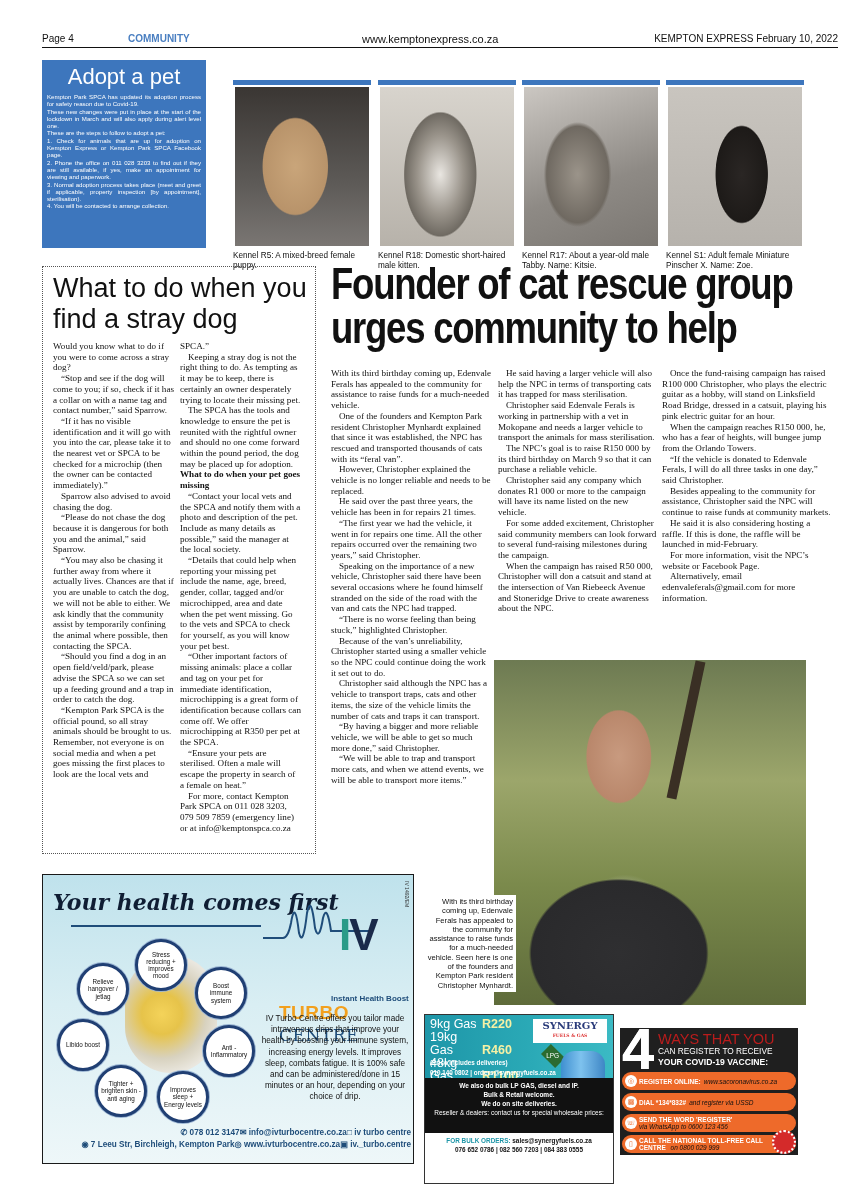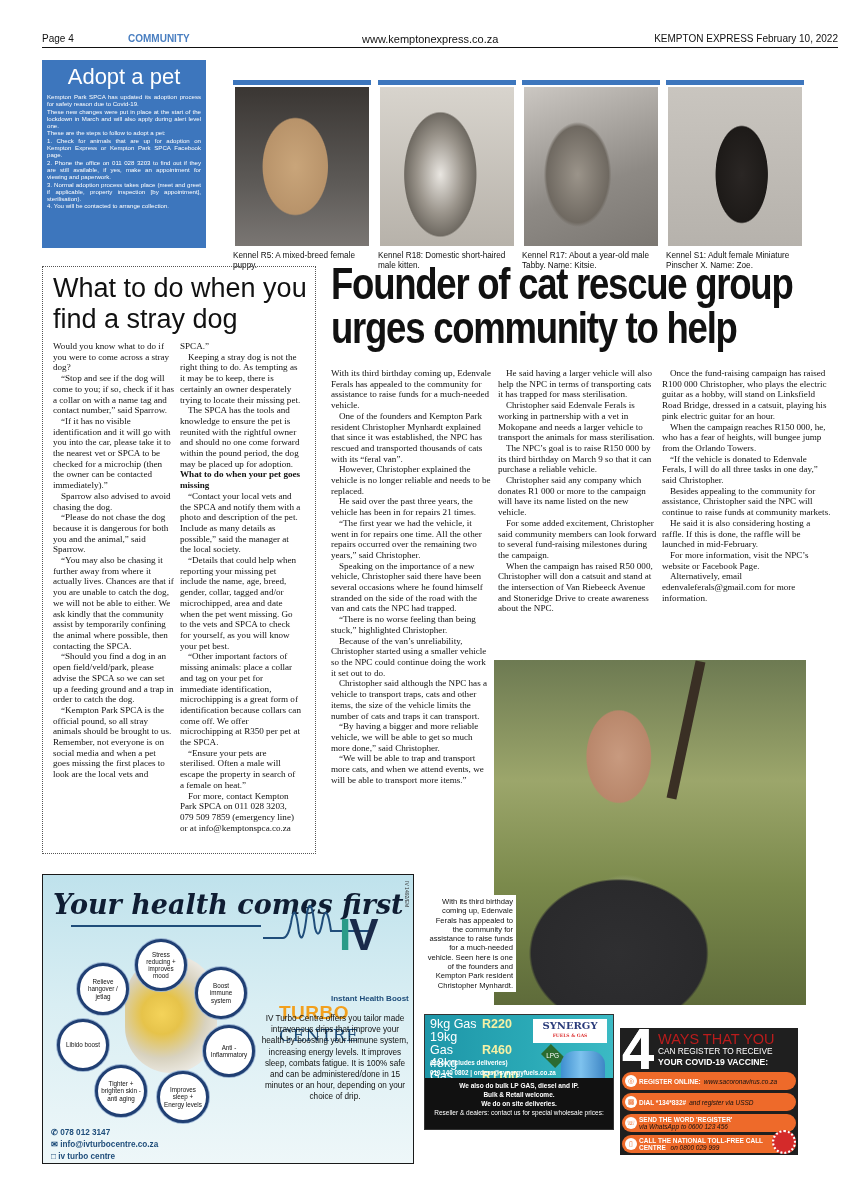--- a/index.html
+++ b/index.html
@@ -53,39 +53,39 @@
     background:
       radial-gradient(ellipse 17% 22% at 40% 28%, #c89a7f 0%, #b9876b 60%, transparent 62%),
       radial-gradient(ellipse 40% 30% at 40% 85%, #2f2f31 0%, #2a2a2c 70%, transparent 72%),
       radial-gradient(ellipse 18% 14% at 42% 72%, #d6d8da 0%, transparent 70%),
       linear-gradient(180deg, #6d7a52 0%, #9ca66b 35%, #7b8a4c 65%, #5e6b3a 100%); }
   .main-photo .tree { position: absolute; left: 60%; top: 0; width: 10px; height: 140px; background: #3a2f24; transform: rotate(12deg); }
   .photo-caption { position: absolute; left: 424px; top: 895px; width: 92px; background: #fff; font-family: "Liberation Sans", sans-serif; font-size: 7.6px; line-height: 9.3px; text-align: right; padding: 2px 3px 2px 0; }
 
   
   .iv-ad { position: absolute; left: 42px; top: 874px; width: 372px; height: 290px; border: 1.5px solid #1a1a1a; background: linear-gradient(180deg, #bfe2ec 0%, #d9eef3 45%, #eef7f9 100%); font-family: "Liberation Sans", sans-serif; overflow: hidden; }
-  .iv-headline { position: absolute; left: 10px; top: 14px; font-family: "DejaVu Serif", serif; font-style: italic; font-weight: bold; font-size: 27px; color: #0f1d33; }
+  .iv-headline { position: absolute; left: 10px; top: 14px; font-family: "DejaVu Serif", serif; font-style: italic; font-weight: bold; font-size: 22px; color: #0f1d33; }
   .iv-underline { position: absolute; left: 28px; top: 50px; width: 190px; height: 2px; background: #1f4d7a; }
   .iv-wave { position: absolute; left: 220px; top: 18px; width: 110px; height: 55px; }
   .iv-logo { position: absolute; left: 296px; top: 38px; font-size: 44px; font-weight: 700; letter-spacing: -2px; line-height: 44px; }
   .iv-logo .i { color: #2a9b88; }
   .iv-logo .v { color: #1a2a4a; }
   .iv-tag-ref { position: absolute; right: 3px; top: 6px; font-size: 5px; writing-mode: vertical-rl; color: #333; }
   .turbo { position: absolute; left: 236px; top: 96px; font-size: 19px; font-weight: 900; color: #f2a01e; letter-spacing: 0.5px; margin-top: 31px; }
   .turbo .centre { font-family: "DejaVu Serif", serif; font-weight: normal; color: #1f4d7a; font-size: 17px; }
   .turbo-sub { position: absolute; left: 288px; top: 119px; font-size: 8px; font-weight: bold; color: #1f4d7a; }
   .iv-desc { position: absolute; left: 216px; top: 138px; width: 152px; font-size: 8.2px; line-height: 11.2px; text-align: center; color: #111; }
   .bubble { position: absolute; width: 52px; height: 52px; border-radius: 50%; background: #fff; border: 3px solid #203f73; box-shadow: 0 0 0 1px #9bb5d3; font-size: 6.3px; line-height: 7.2px; text-align: center; display: flex; align-items: center; justify-content: center; padding: 3px; color: #111; }
   .drip-center { position: absolute; left: 82px; top: 80px; width: 92px; height: 118px; border-radius: 46px; background: radial-gradient(circle at 40% 50%, #f4d35a 0%, #e6c34a 25%, #d8d2bf 55%, #eae7df 75%); }
   .iv-contact { position: absolute; left: 8px; top: 252px; width: 360px; font-size: 8.2px; font-weight: bold; color: #1f4d7a; }
-  .iv-contact .row { display: flex; justify-content: center; line-height: 12px; flex-direction: column; }
+  .iv-contact .row { display: flex; justify-content: flex-end; line-height: 12px; }
   .iv-contact span { white-space: nowrap; }
 
   
-  .gas-ad { position: absolute; left: 424px; top: 1014px; width: 190px; height: 116px; border: 1px solid #333; font-family: "Liberation Sans", sans-serif; overflow: hidden; background: #fff; }
+  .gas-ad { position: absolute; left: 424px; top: 1014px; width: 190px; height: 170px; border: 1px solid #333; font-family: "Liberation Sans", sans-serif; overflow: hidden; background: #fff; }
   .gas-top { position: absolute; left: 0; top: 0; width: 188px; height: 63px; background: linear-gradient(90deg, #1e96a8 0%, #2aa9b6 55%, #3bbac4 100%); }
   .gas-prices { position: absolute; left: 5px; top: 3px; color: #fff; font-size: 12.5px; line-height: 13px; }
   .gas-prices .row span:first-child { display: inline-block; width: 52px; }
   .gas-prices .price { font-weight: bold; color: #f6f1a5; }
   .gas-incl { position: absolute; left: 5px; top: 44px; font-size: 6.3px; color: #fff; font-weight: bold; }
   .gas-contact { position: absolute; left: 5px; top: 54px; font-size: 6.3px; color: #fff; font-weight: bold; }
   .synergy-logo { position: absolute; left: 108px; top: 4px; width: 74px; height: 24px; background: #fff; font-size: 10px; font-weight: bold; color: #2a3b7a; text-align: center; font-family: "DejaVu Serif", serif; line-height: 14px; }
   .synergy-logo small { display: block; font-size: 4.5px; line-height: 5px; color: #d33; }
   .lpg-badge { position: absolute; left: 118px; top: 34px; width: 20px; height: 14px; background: #2b6b2f; color: #fff; font-size: 6.5px; text-align: center; line-height: 14px; transform: rotate(45deg); }
   .cylinder { position: absolute; left: 136px; top: 36px; width: 44px; height: 72px; border-radius: 14px 14px 6px 6px; background: linear-gradient(90deg, #3f8fd0, #7ec2ee 45%, #3e86c5); }

